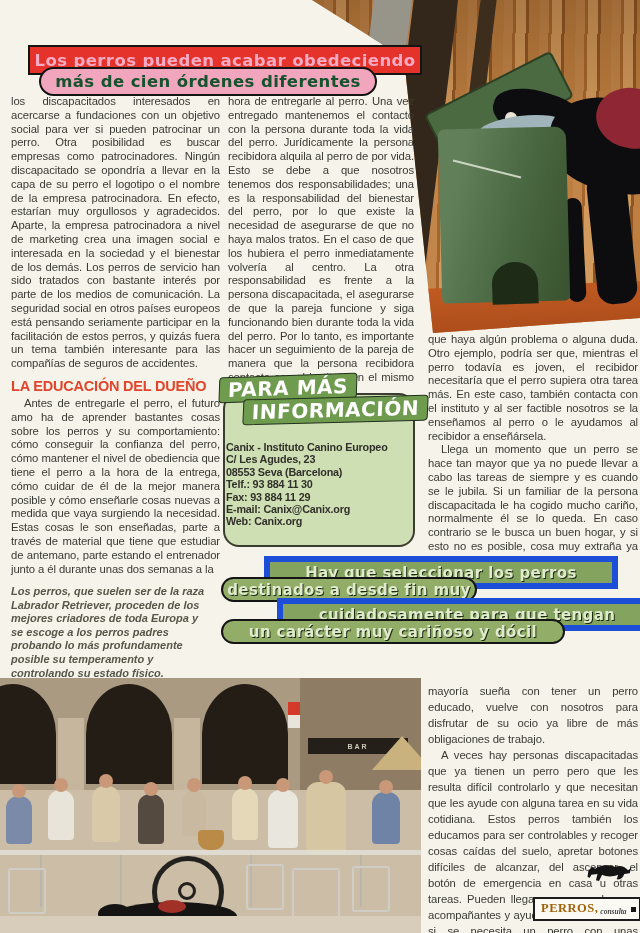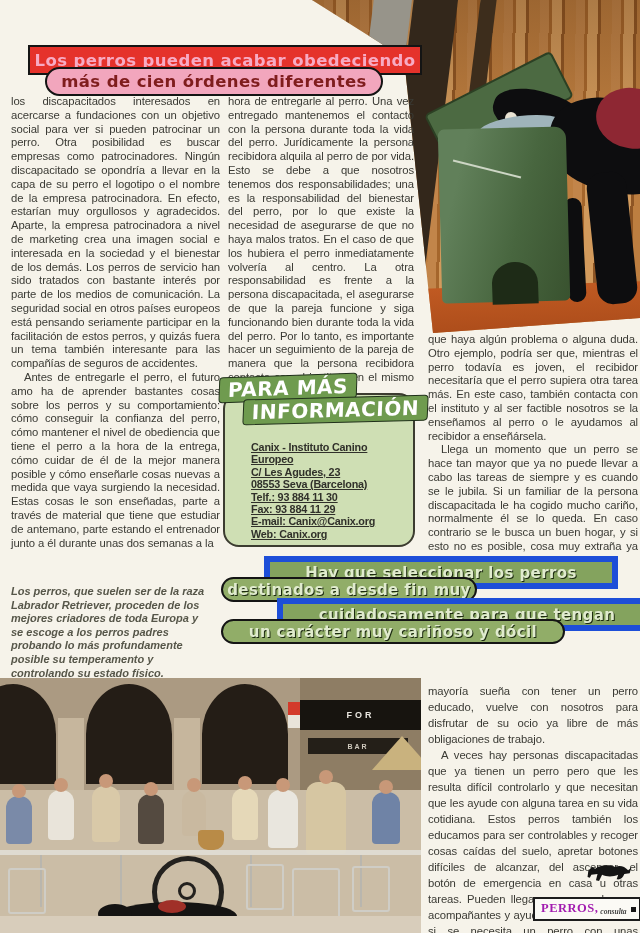--- a/index.html
+++ b/index.html
@@ -2,23 +2,23 @@
 <html><head>
 <meta charset="utf-8">
 <style>
   html,body{margin:0;padding:0;background:#888;}
   .page{position:relative;width:640px;height:933px;background:#f6f3ea;overflow:hidden;
         font-family:"Liberation Sans",sans-serif;}
   
   .hl-red-1{position:absolute;left:28px;top:45px;width:390px;height:26px;background:#e5322b;
     border:2.5px solid #141414;display:flex;align-items:center;justify-content:center;
     font:700 16.5px "DejaVu Sans",sans-serif;color:#f7abc4;letter-spacing:.4px;z-index:4;}
-  .hl-red-2{position:absolute;left:45px;top:67px;width:334px;height:25px;background:#f2a6bd;
+  .hl-red-2{position:absolute;left:39px;top:67px;width:334px;height:25px;background:#f2a6bd;
     border:2.5px solid #141414;border-radius:15px;display:flex;align-items:center;justify-content:center;
-    font:700 16.5px "DejaVu Sans",sans-serif;color:#7f1d1d;letter-spacing:.4px;z-index:5;}
+    font:700 16.5px "DejaVu Sans",sans-serif;color:#14532d;letter-spacing:.4px;z-index:5;}
   
   .photo-top{position:absolute;left:0;top:0;width:640px;height:336px;z-index:2;
     clip-path:polygon(312px 0,640px 0,640px 318px,433px 333px,404px 58px);}
   .pt-wood{position:absolute;inset:0;background:
     repeating-linear-gradient(91deg,#c2854a 0 9px,#a5662c 9px 12px,#d29a5c 12px 22px,#8e5524 22px 25px,#bd7e40 25px 36px);}
   .pt-shade{position:absolute;inset:0;background:linear-gradient(180deg,rgba(60,30,5,.25),rgba(0,0,0,0) 45%);}
   .pt-doorpanel{position:absolute;left:352px;top:-12px;width:38px;height:380px;background:#97948a;transform:rotate(7deg);}
   .pt-doorframe{position:absolute;left:392px;top:-12px;width:44px;height:380px;background:#33271b;transform:rotate(7deg);}
   .pt-frame2{position:absolute;left:470px;top:-14px;width:16px;height:200px;background:#3d2d1c;transform:rotate(7deg);}
   .pt-floor{position:absolute;left:-20px;top:292px;width:700px;height:70px;background:linear-gradient(#c05a22,#a34617);transform:rotate(-2deg);}
@@ -46,22 +46,22 @@
   .section-heading{font:700 14.5px "Liberation Sans",sans-serif;color:#e2452b;margin:7px 0 3px !important;letter-spacing:-.2px;text-align:left;}
   .caption{position:absolute;left:11px;top:585px;width:202px;font:700 italic 11px/13.6px "Liberation Sans",sans-serif;color:#565649;text-align:left;}
   
   .infobox{position:absolute;left:223px;top:393px;width:188px;height:150px;background:#cfdfb4;
     border:2.5px solid #3c3c30;border-radius:16px;z-index:4;}
   .ib-banner{position:absolute;background:#6f9b4f;border:1.5px solid #20301a;color:#fff;
     font:700 20px "DejaVu Sans",sans-serif;letter-spacing:.5px;padding:0 8px;border-radius:4px;
     transform:skewX(-4deg) rotate(-2deg);z-index:5;white-space:nowrap;}
   .ib-b1{left:219px;top:375px;}
   .ib-b2{left:243px;top:397px;transform:skewX(-4deg) rotate(-1.5deg);}
-  .ib-lines{position:absolute;left:26px;top:46px;right:6px;font:700 10.8px/12.4px "Liberation Sans",sans-serif;
-    color:#30302a;letter-spacing:-.2px;text-decoration:underline;}
+  .ib-lines{position:absolute;left:1px;top:46px;right:6px;font:700 10.8px/12.4px "Liberation Sans",sans-serif;
+    color:#30302a;letter-spacing:-.2px;}
   
   .hl-grn{position:absolute;display:flex;align-items:center;justify-content:center;
     font:700 15px "DejaVu Sans",sans-serif;color:#e0ebce;letter-spacing:.4px;
     text-shadow:1px 1px 0 #1c2a10;z-index:4;}
   .hl-grn.rect{background:#84a35e;border:6px solid #1d4ed8;height:21px;}
   .hl-grn.pill{background:#91ad68;border:2px solid #141414;border-radius:13px;height:21px;}
   .g1{left:264px;top:556px;width:342px;}
   .g2{left:221px;top:577px;width:252px;}
   .g3{left:277px;top:598px;width:368px;}
   .g4{left:221px;top:619px;width:340px;}
@@ -87,21 +87,21 @@
   .pb-wheel:after{content:"";position:absolute;left:21px;top:21px;width:12px;height:12px;border:3px solid #23211e;border-radius:50%;}
   .pb-dog{position:absolute;left:112px;top:224px;width:125px;height:28px;background:#151413;border-radius:50%;}
   .pb-dog:before{content:"";position:absolute;left:-14px;top:2px;width:34px;height:20px;background:#151413;border-radius:50%;}
   .pb-dogpatch{position:absolute;left:158px;top:222px;width:28px;height:13px;background:#a03028;border-radius:50%;}
   .pb-basket{position:absolute;left:198px;top:152px;width:26px;height:20px;background:#b98b47;border-radius:4px 4px 10px 10px;}
   .pb-pavement{position:absolute;left:0;top:238px;width:421px;height:17px;background:#d8cdbb;}
   
   .dogicon{position:absolute;left:586px;top:862px;width:46px;height:24px;z-index:3;}
   .footer{position:absolute;left:533px;top:897px;height:20px;display:inline-flex;align-items:stretch;
     border:2px solid #1c1c1c;background:#fbfaf5;z-index:5;}
-  .f-mag{font:700 12.5px "Liberation Serif",serif;color:#a21caf;padding:2px 1px 0 6px;letter-spacing:.5px;}
+  .f-mag{font:700 12.5px "Liberation Serif",serif;color:#a16207;padding:2px 1px 0 6px;letter-spacing:.5px;}
   .f-sec{font:italic 700 7.5px "Liberation Serif",serif;color:#444;padding:8px 2px 0 1px;}
   .f-sq{width:5px;height:5px;background:#161616;margin:8px 3px 0 2px;}
   .f-num{background:#161616;color:#fff;font:700 13px "Liberation Sans",sans-serif;
     display:flex;align-items:center;padding:0 6px;}
 </style>
 </head>
 <body>
 
 <div class="page">
 
@@ -124,20 +124,21 @@
     <div class="pt-dog-frontleg1"></div>
     <div class="pt-dog-frontleg2"></div>
     <div class="pt-cape"></div>
     <div class="pt-bin-body"></div>
     <div class="pt-bin-scratch"></div>
     <div class="pt-bin-hole"></div>
   </div>
 
   <div class="col col1">
     <p>los discapacitados interesados en acercarse a fundaciones con un objetivo social para ver si pueden patrocinar un perro. Otra posibilidad es buscar empresas como patrocinadores. Ningún discapacitado se opondría a llevar en la capa de su perro el logotipo o el nombre de la empresa patrocinadora. En efecto, estarían muy orgullosos y agradecidos. Aparte, la empresa patrocinadora a nivel de marketing crea una imagen social e interesada en la sociedad y el bienestar de los demás. Los perros de servicio han sido tratados con bastante interés por parte de los medios de comunicación. La seguridad social en otros países europeos está pensando seriamente participar en la facilitación de estos perros, y quizás fuera un tema también interesante para las compañías de seguros de accidentes.</p>
+    <p class="section-heading">LA EDUCACIÓN DEL DUEÑO</p>
     <p class="ind">Antes de entregarle el perro, el futuro amo ha de aprender bastantes cosas sobre los perros y su comportamiento: cómo conseguir la confianza del perro, cómo mantener el nivel de obediencia que tiene el perro a la hora de la entrega, cómo cuidar de él de la mejor manera posible y cómo enseñarle cosas nuevas a medida que vaya surgiendo la necesidad. Estas cosas le son enseñadas, parte a través de material que tiene que estudiar de antemano, parte estando el entrenador junto a él durante unas dos semanas a la</p>
   </div>
 
   <div class="col col2">
     <p>hora de entregarle al perro. Una vez entregado mantenemos el contacto con la persona durante toda la vida del perro. Jurídicamente la persona recibidora alquila al perro de por vida. Esto se debe a que nosotros tenemos dos responsabilidades; una es la responsabilidad del bienestar del perro, por lo que existe la necesidad de asegurarse de que no haya malos tratos. En el caso de que los hubiera el perro inmediatamente volvería al centro. La otra responsabilidad es frente a la persona discapacitada, el asegurarse de que la pareja funcione y siga funcionando bien durante toda la vida del perro. Por lo tanto, es importante hacer un seguimiento de la pareja de manera que la persona recibidora contacte con el instituto en el mismo momento</p>
   </div>
 
   <div class="col col3">
     <p>que haya algún problema o alguna duda. Otro ejemplo, podría ser que, mientras el perro todavía es joven, el recibidor necesitaría que el perro supiera otra tarea más. En este caso, también contacta con el instituto y al ser factible nosotros se la enseñamos al perro o le ayudamos al recibidor a enseñársela.</p>
     <p class="ind">Llega un momento que un perro se hace tan mayor que ya no puede llevar a cabo las tareas de siempre y es cuando se le jubila. Si un familiar de la persona discapacitada le ha cogido mucho cariño, normalmente él se lo queda. En caso contrario se le busca un buen hogar, y si esto no es posible, cosa muy extraña ya que la</p>
@@ -171,21 +172,20 @@
 
   <div class="photo-bottom">
     <div class="pb-wall"></div>
     <div class="pb-arch" style="left:-30px;"></div>
     <div class="pb-arch" style="left:86px;"></div>
     <div class="pb-arch" style="left:202px;"></div>
     <div class="pb-pillar" style="left:58px;"></div>
     <div class="pb-pillar" style="left:174px;"></div>
     <div class="pb-shop"></div>
     <div class="pb-logo"></div>
-    <div class="pb-sign">FOR</div>
     <div class="pb-sign2">BAR</div>
     <div class="pb-umbrella"></div>
     <div class="person" style="left:6px;top:118px;width:26px;height:48px;background:#7a8aa8;"></div>
     <div class="person" style="left:48px;top:112px;width:26px;height:50px;background:#e9e4da;"></div>
     <div class="person" style="left:92px;top:108px;width:28px;height:56px;background:#d9c9a8;"></div>
     <div class="person" style="left:138px;top:116px;width:26px;height:50px;background:#544a40;"></div>
     <div class="person" style="left:182px;top:112px;width:24px;height:46px;background:#c9b9a0;"></div>
     <div class="person" style="left:232px;top:110px;width:26px;height:52px;background:#e5d8b8;"></div>
     <div class="person" style="left:268px;top:112px;width:30px;height:58px;background:#e9e6de;"></div>
     <div class="person" style="left:306px;top:104px;width:40px;height:72px;background:#d6c6a2;"></div>

